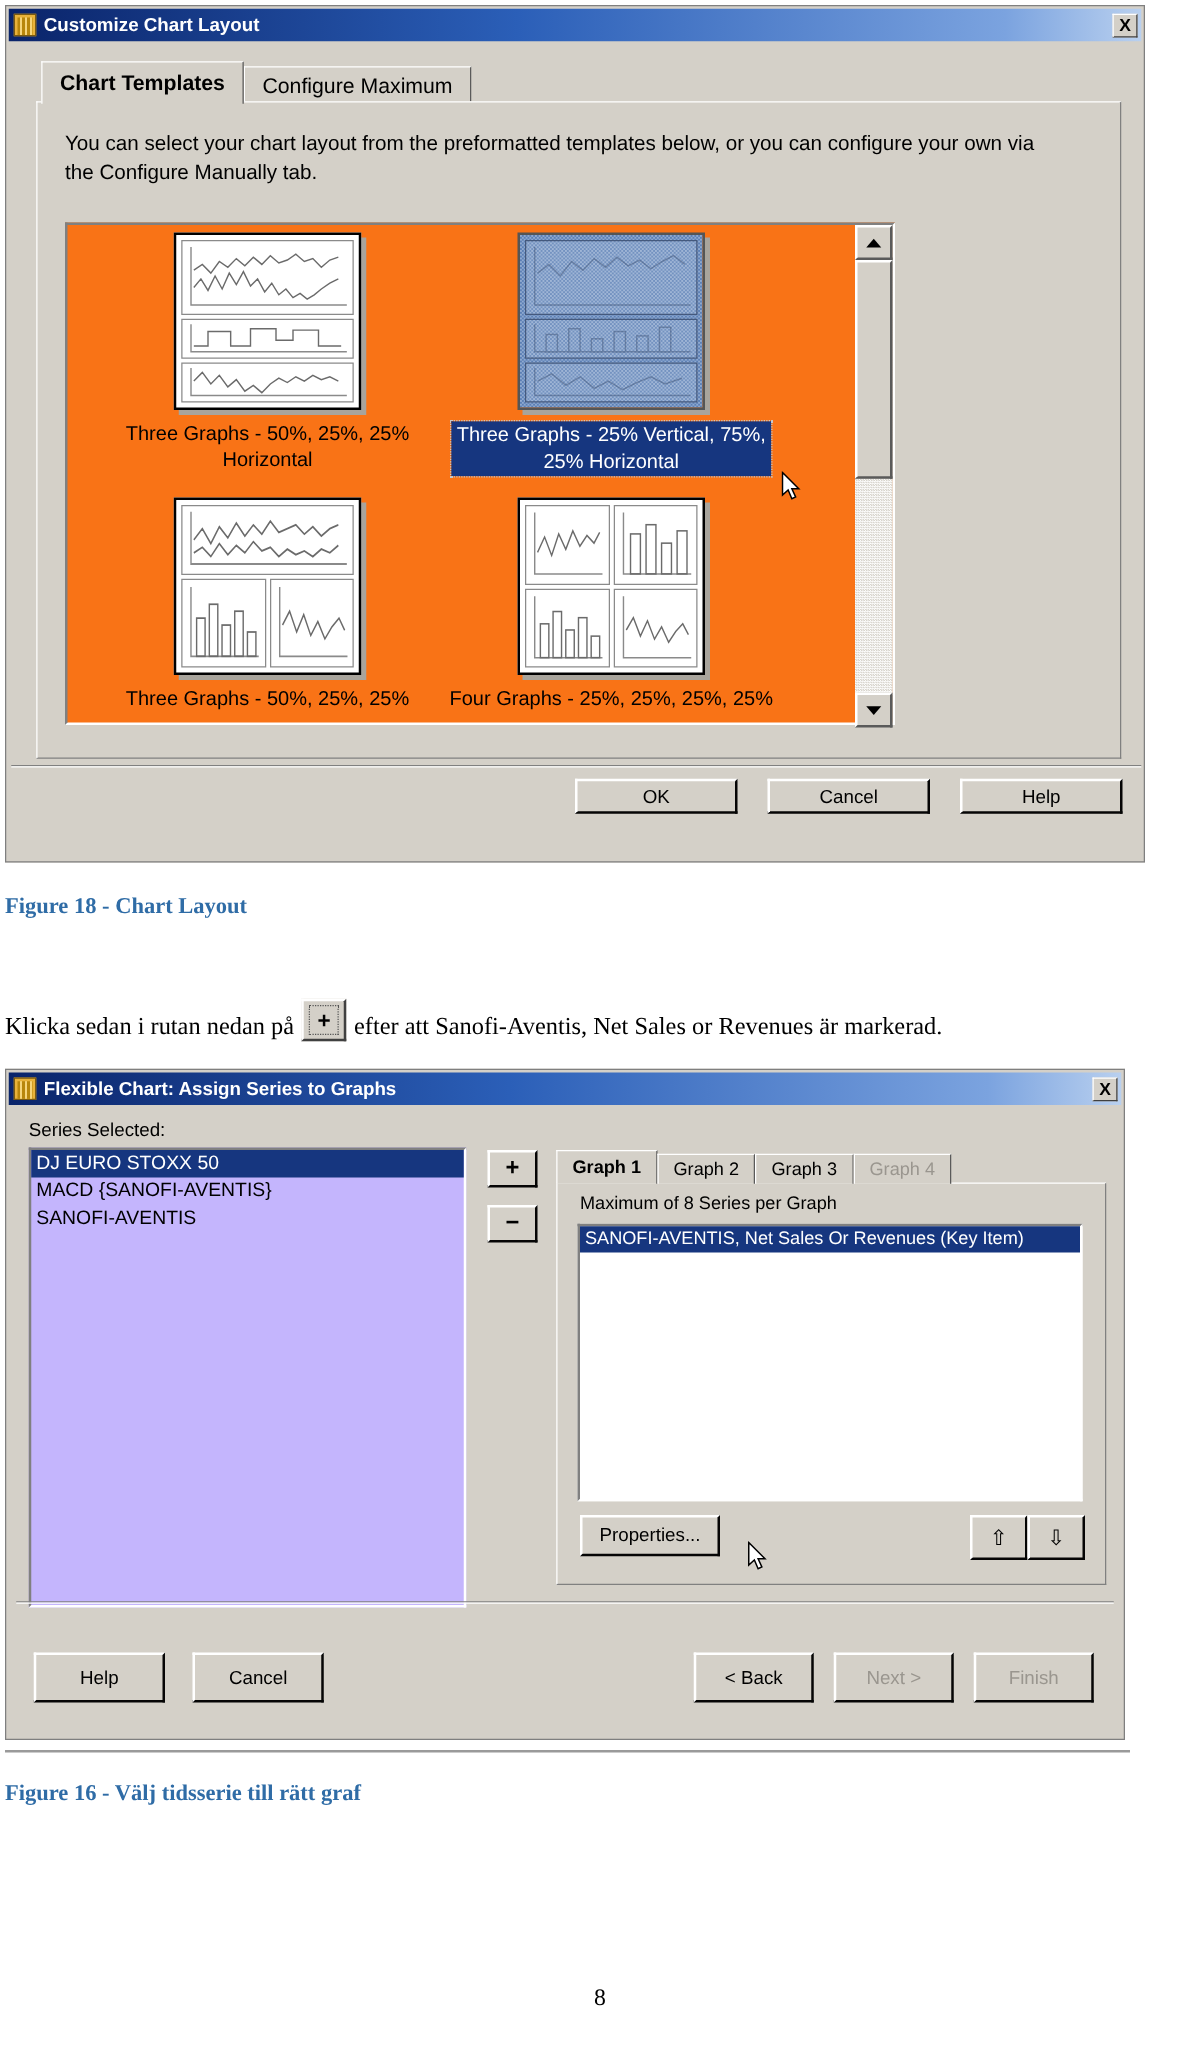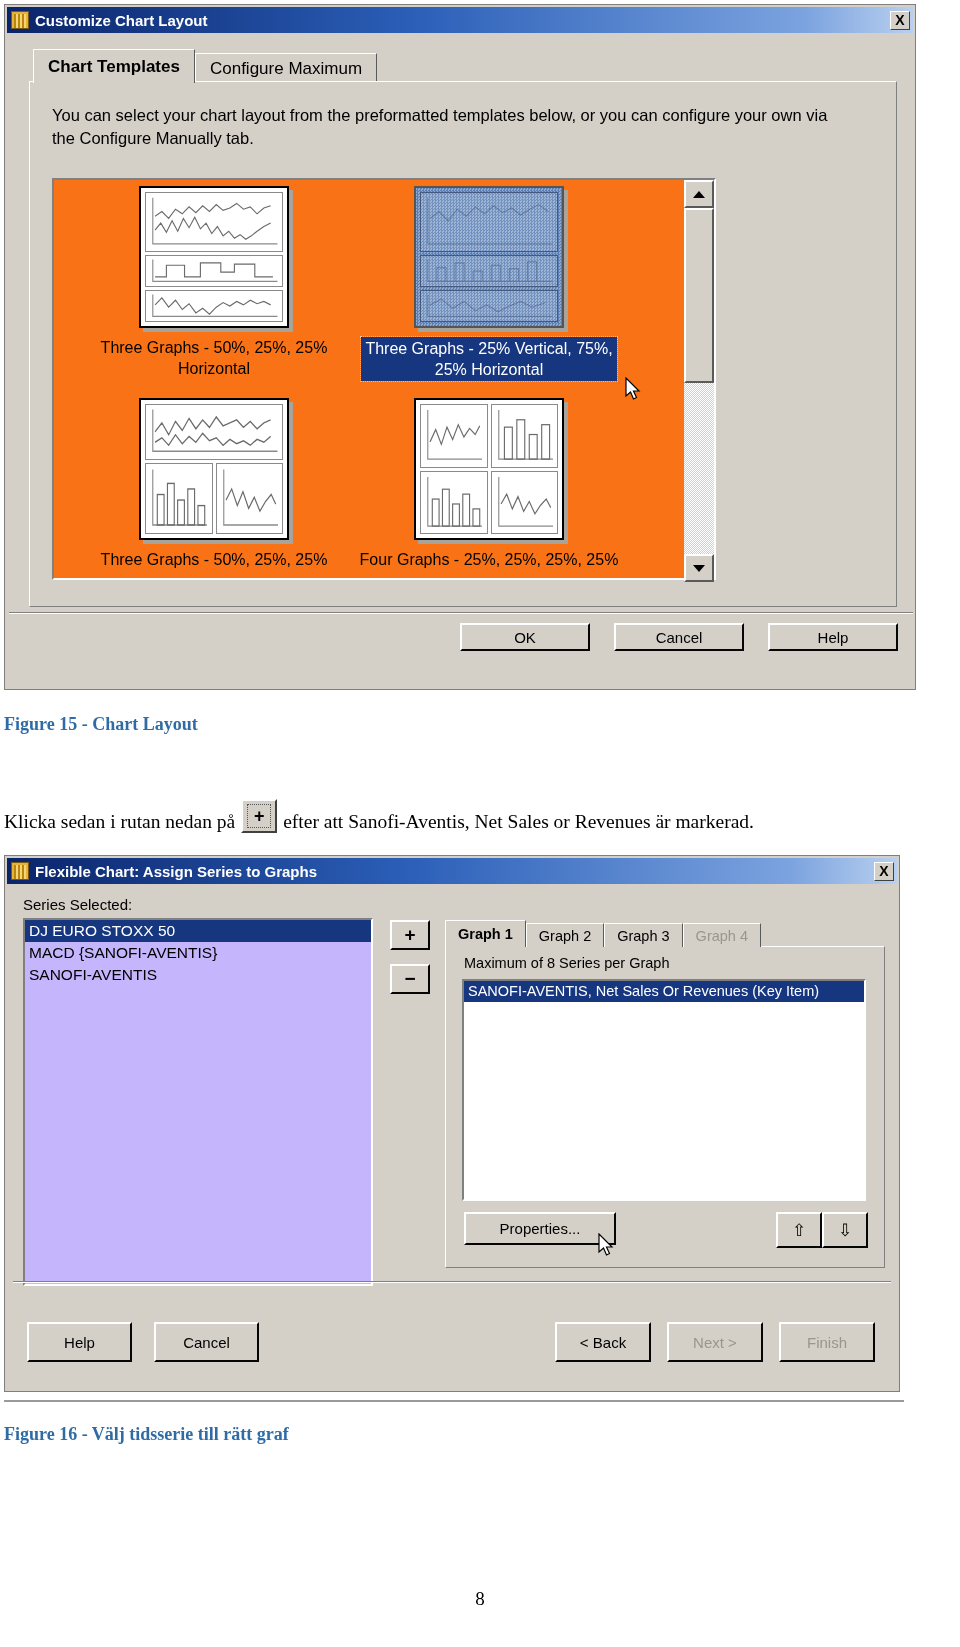--- a/index.html
+++ b/index.html
@@ -446,21 +446,21 @@
     line-height: 19px;
     padding: 1px 4px;
     white-space: nowrap;
   }
   .glist-item.sel { background: #16367f; color: #ffffff; }
 
   #properties-btn {
     position: absolute;
     left: 18px;
     top: 265px;
-    width: 152px;
+    width: 112px;
     height: 33px;
     font-size: 15px;
   }
   #order-btns {
     position: absolute;
     right: 16px;
     top: 265px;
     display: flex;
   }
   #order-btns .btn { width: 46px; height: 36px; font-size: 17px; }
@@ -682,21 +682,21 @@
     <div class="btn">Help</div>
   </div>
 
   <div class="cursor" style="left:620px; top:372px;">
     <svg viewBox="0 0 18 26" width="18" height="26">
       <path d="M1 1 L1 19 L5.5 15 L8.5 22 L11.5 20.5 L8.5 14 L14 14 Z" fill="#ffffff" stroke="#000000" stroke-width="1.2"></path>
     </svg>
   </div>
 </div>
 
-<div class="fig-caption" style="left:4px; top:714px;">Figure 15 - Chart Layout</div>
+<div class="fig-caption" style="left:4px; top:714px;">Figure 18 - Chart Layout</div>
 
 <div id="body-text">
   <span>Klicka sedan i rutan nedan på</span>
   <span id="plus-btn">
     <span>+</span>
   </span>
   <span>efter att Sanofi-Aventis, Net Sales or Revenues är markerad.</span>
 </div>
 
 <div class="win" id="dlg-series">

